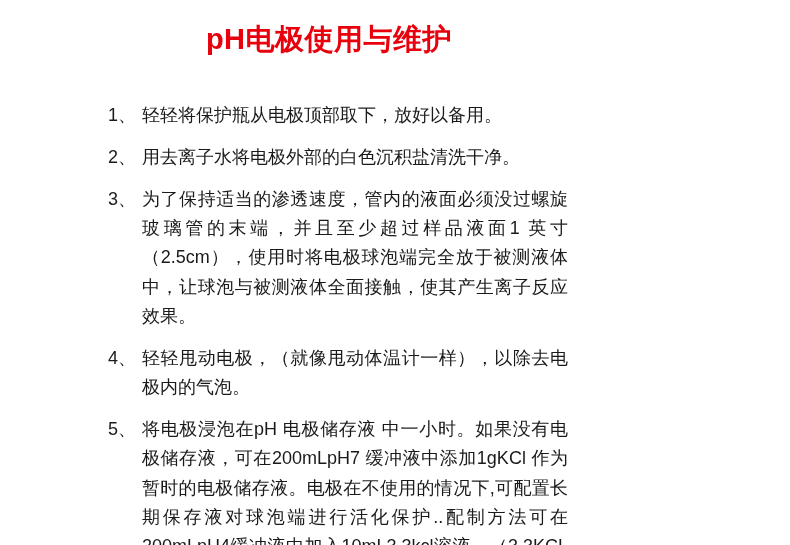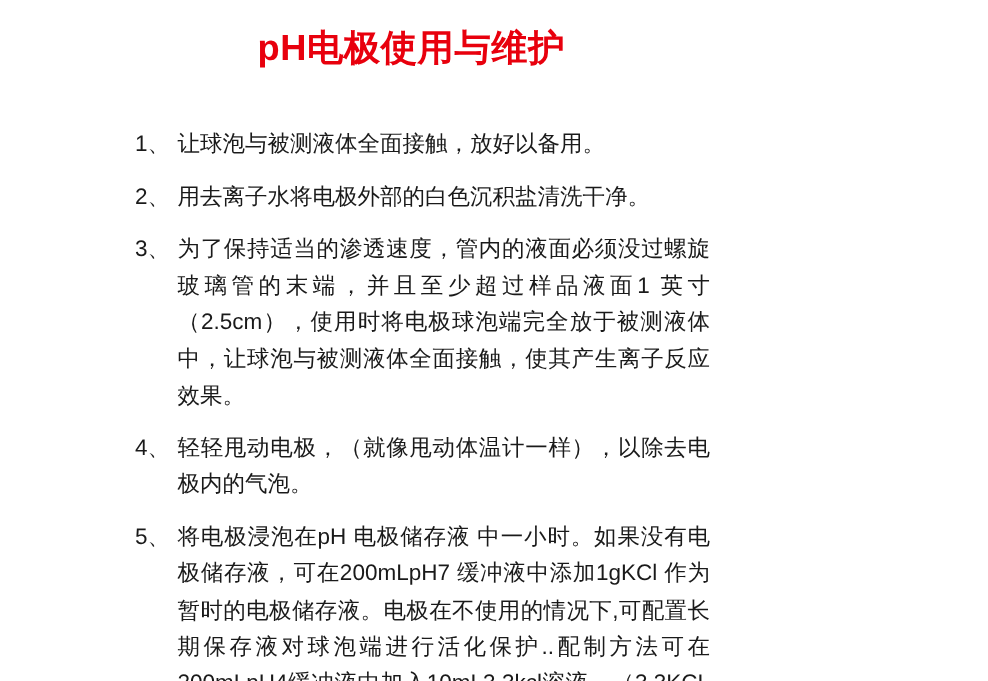--- a/index.html
+++ b/index.html
@@ -61,21 +61,21 @@
 <body>
 
 <div class="page">
 
   <h1 class="doc-title">pH电极使用与维护</h1>
 
   <div class="content">
 
     <div class="item">
       <div class="item-marker">1、</div>
-      <div class="item-text">让球泡与被测液体全面接触，放好以备用。</div>
+      <div class="item-text">轻轻将保护瓶从电极顶部取下，放好以备用。</div>
     </div>
 
     <div class="item">
       <div class="item-marker">2、</div>
       <div class="item-text">用去离子水将电极外部的白色沉积盐清洗干净。</div>
     </div>
 
     <div class="item">
       <div class="item-marker">3、</div>
       <div class="item-text">为了保持适当的渗透速度，管内的液面必须没过螺旋玻璃管的末端，并且至少超过样品液面1 英寸（2.5cm），使用时将电极球泡端完全放于被测液体中，让球泡与被测液体全面接触，使其产生离子反应效果。</div>

